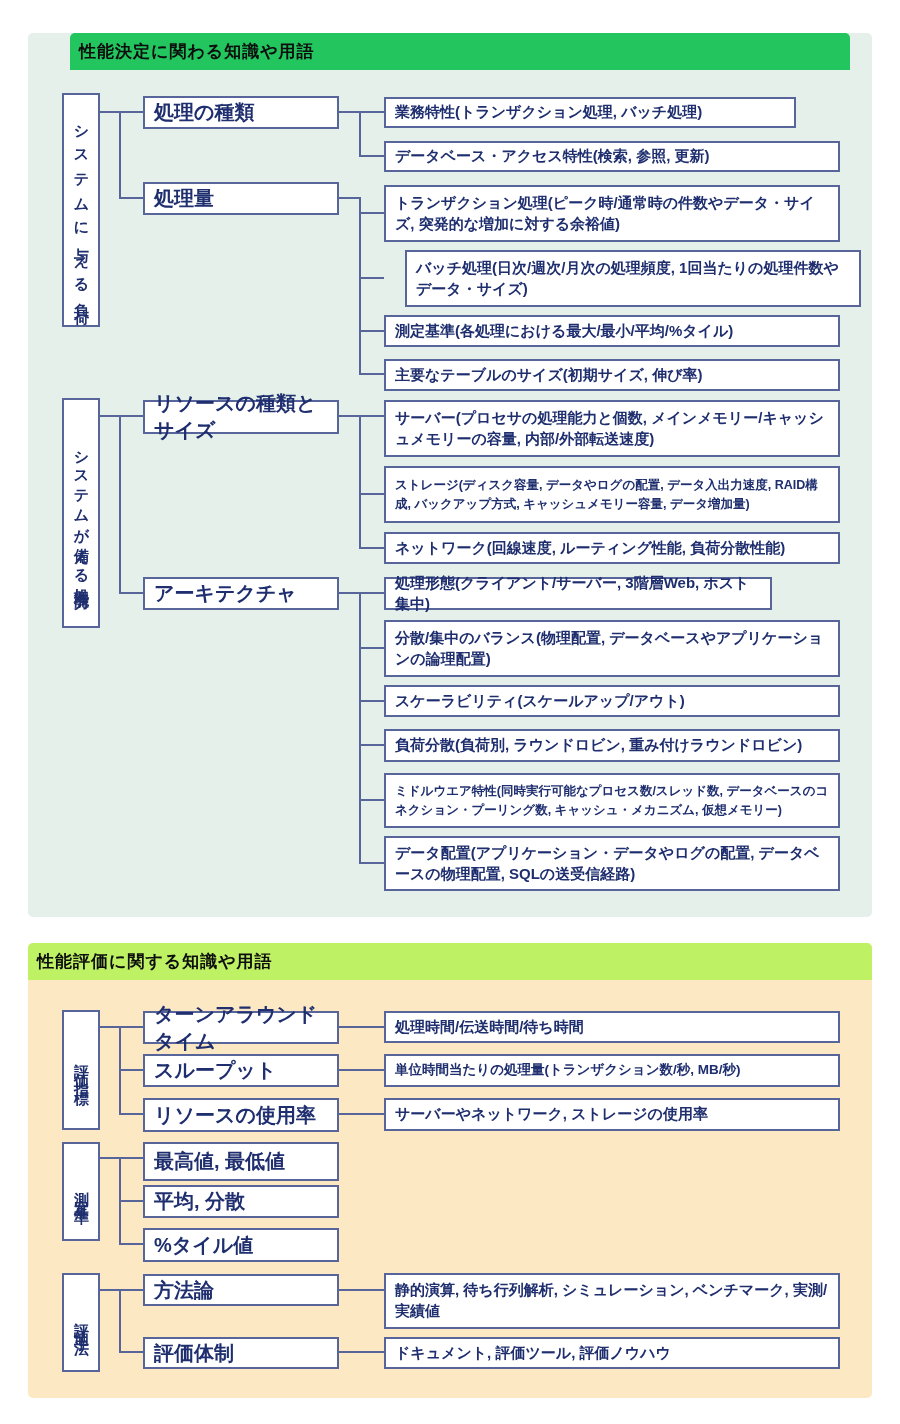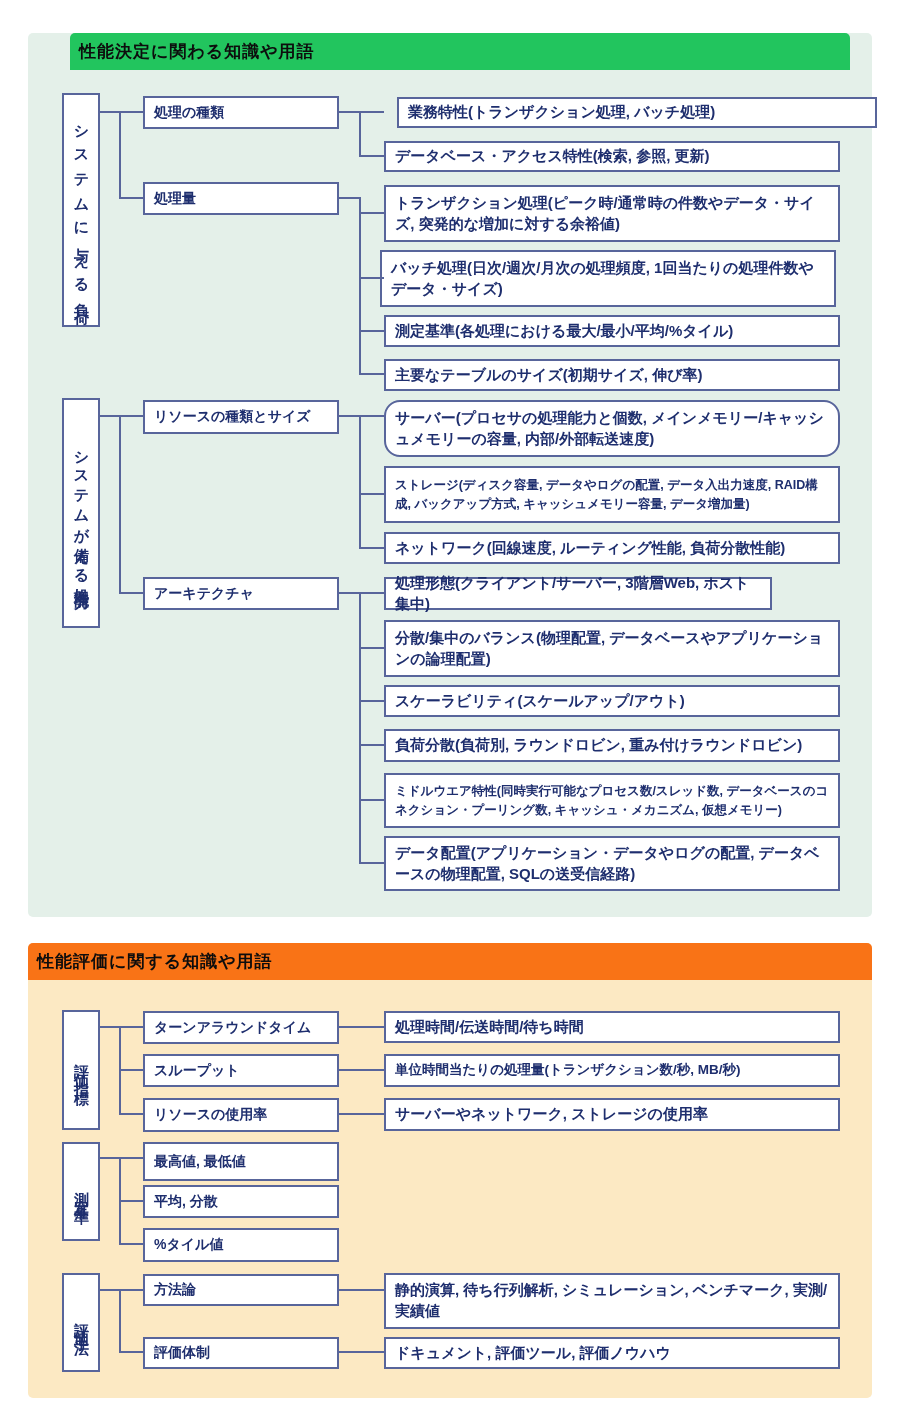--- a/index.html
+++ b/index.html
@@ -10,21 +10,21 @@
   .panel{position:absolute;border-radius:5px;}
   .panel-header{
     position:absolute;display:flex;align-items:center;padding-left:9px;
     font-size:17px;font-weight:bold;color:#0d0d0d;box-sizing:border-box;
     border-radius:5px 5px 0 0;letter-spacing:1px;
   }
   .box{
     position:absolute;background:#ffffff;border:2px solid #58659b;
     color:#1e2e6e;font-weight:bold;box-sizing:border-box;
   }
-  .mbox{display:flex;align-items:center;padding:0 9px;font-size:14px;}
+  .mbox{display:flex;align-items:center;padding:0 9px;font-size:20px;}
   .rbox{display:flex;align-items:center;padding:2px 9px;font-size:15px;line-height:1.38;}
   .rbox.small{font-size:12.5px;line-height:1.45;}
   .rbox.med{font-size:13.5px;}
   .vbox{
     display:flex;align-items:center;justify-content:center;
     writing-mode:vertical-rl;text-orientation:upright;font-size:15px;
   }
   .sp7{letter-spacing:7px;} .sp2{letter-spacing:2px;}
   .sp9{letter-spacing:9px;} .sp6{letter-spacing:6px;}
   .h,.v{position:absolute;background:#58659b;}
@@ -39,27 +39,27 @@
 </div>
 
 <div class="box vbox sp7" style="left:62px;top:93px;width:38px;height:234px;">システムに与える負荷</div>
 <div class="box vbox sp2" style="left:62px;top:398px;width:38px;height:230px;">システムが備える処理能力</div>
 
 <div class="box mbox" style="left:143px;top:96px;width:196px;height:33px;">処理の種類</div>
 <div class="box mbox" style="left:143px;top:182px;width:196px;height:33px;">処理量</div>
 <div class="box mbox" style="left:143px;top:400px;width:196px;height:34px;">リソースの種類とサイズ</div>
 <div class="box mbox" style="left:143px;top:577px;width:196px;height:33px;">アーキテクチャ</div>
 
-<div class="box rbox" style="left:397px;top:97px;width:480px;height:31px;">業務特性(トランザクション処理, バッチ処理)</div>
+<div class="box rbox" style="left:384px;top:97px;width:412px;height:31px;">業務特性(トランザクション処理, バッチ処理)</div>
 <div class="box rbox" style="left:384px;top:141px;width:456px;height:31px;">データベース・アクセス特性(検索, 参照, 更新)</div>
 <div class="box rbox" style="left:384px;top:185px;width:456px;height:57px;">トランザクション処理(ピーク時/通常時の件数やデータ・サイズ, 突発的な増加に対する余裕値)</div>
-<div class="box rbox" style="left:380px;top:250px;width:456px;height:57px;">バッチ処理(日次/週次/月次の処理頻度, 1回当たりの処理件数やデータ・サイズ)</div>
+<div class="box rbox" style="left:405px;top:250px;width:456px;height:57px;">バッチ処理(日次/週次/月次の処理頻度, 1回当たりの処理件数やデータ・サイズ)</div>
 <div class="box rbox" style="left:384px;top:315px;width:456px;height:32px;">測定基準(各処理における最大/最小/平均/%タイル)</div>
 <div class="box rbox" style="left:384px;top:359px;width:456px;height:32px;">主要なテーブルのサイズ(初期サイズ, 伸び率)</div>
-<div class="box rbox" style="left:384px;top:400px;width:456px;height:57px;border-radius:16px;">サーバー(プロセサの処理能力と個数, メインメモリー/キャッシュメモリーの容量, 内部/外部転送速度)</div>
+<div class="box rbox" style="left:384px;top:400px;width:456px;height:57px;">サーバー(プロセサの処理能力と個数, メインメモリー/キャッシュメモリーの容量, 内部/外部転送速度)</div>
 <div class="box rbox small" style="left:384px;top:466px;width:456px;height:57px;">ストレージ(ディスク容量, データやログの配置, データ入出力速度, RAID構成, バックアップ方式, キャッシュメモリー容量, データ増加量)</div>
 <div class="box rbox" style="left:384px;top:532px;width:456px;height:32px;">ネットワーク(回線速度, ルーティング性能, 負荷分散性能)</div>
 <div class="box rbox" style="left:384px;top:577px;width:388px;height:33px;">処理形態(クライアント/サーバー, 3階層Web, ホスト集中)</div>
 <div class="box rbox" style="left:384px;top:620px;width:456px;height:57px;">分散/集中のバランス(物理配置, データベースやアプリケーションの論理配置)</div>
 <div class="box rbox" style="left:384px;top:685px;width:456px;height:32px;">スケーラビリティ(スケールアップ/アウト)</div>
 <div class="box rbox" style="left:384px;top:729px;width:456px;height:33px;">負荷分散(負荷別, ラウンドロビン, 重み付けラウンドロビン)</div>
 <div class="box rbox small" style="left:384px;top:773px;width:456px;height:55px;">ミドルウエア特性(同時実行可能なプロセス数/スレッド数, データベースのコネクション・プーリング数, キャッシュ・メカニズム, 仮想メモリー)</div>
 <div class="box rbox" style="left:384px;top:836px;width:456px;height:55px;">データ配置(アプリケーション・データやログの配置, データベースの物理配置, SQLの送受信経路)</div>
 
 <div class="h" style="left:100px;top:111px;width:43px;"></div>
@@ -83,21 +83,21 @@
 <div class="h" style="left:359px;top:547px;width:25px;"></div>
 <div class="h" style="left:339px;top:592px;width:45px;"></div>
 <div class="v" style="left:359px;top:592px;height:272px;"></div>
 <div class="h" style="left:359px;top:647px;width:25px;"></div>
 <div class="h" style="left:359px;top:700px;width:25px;"></div>
 <div class="h" style="left:359px;top:744px;width:25px;"></div>
 <div class="h" style="left:359px;top:799px;width:25px;"></div>
 <div class="h" style="left:359px;top:862px;width:25px;"></div>
 
 <div class="panel" style="left:28px;top:943px;width:844px;height:455px;background:#fce9c3;"></div>
-<div class="panel-header" style="left:28px;top:943px;width:844px;height:37px;background:#f97316;">
+<div class="panel-header" style="left:28px;top:943px;width:844px;height:37px;background:#bef264;">
   <span>性能評価に関する知識や用語</span>
 </div>
 
 <div class="box vbox sp9" style="left:62px;top:1010px;width:38px;height:120px;">評価指標</div>
 <div class="box vbox sp6" style="left:62px;top:1142px;width:38px;height:99px;">測定基準</div>
 <div class="box vbox sp6" style="left:62px;top:1273px;width:38px;height:99px;">評価手法</div>
 
 <div class="box mbox" style="left:143px;top:1011px;width:196px;height:33px;">ターンアラウンドタイム</div>
 <div class="box mbox" style="left:143px;top:1054px;width:196px;height:33px;">スループット</div>
 <div class="box mbox" style="left:143px;top:1098px;width:196px;height:34px;">リソースの使用率</div>

